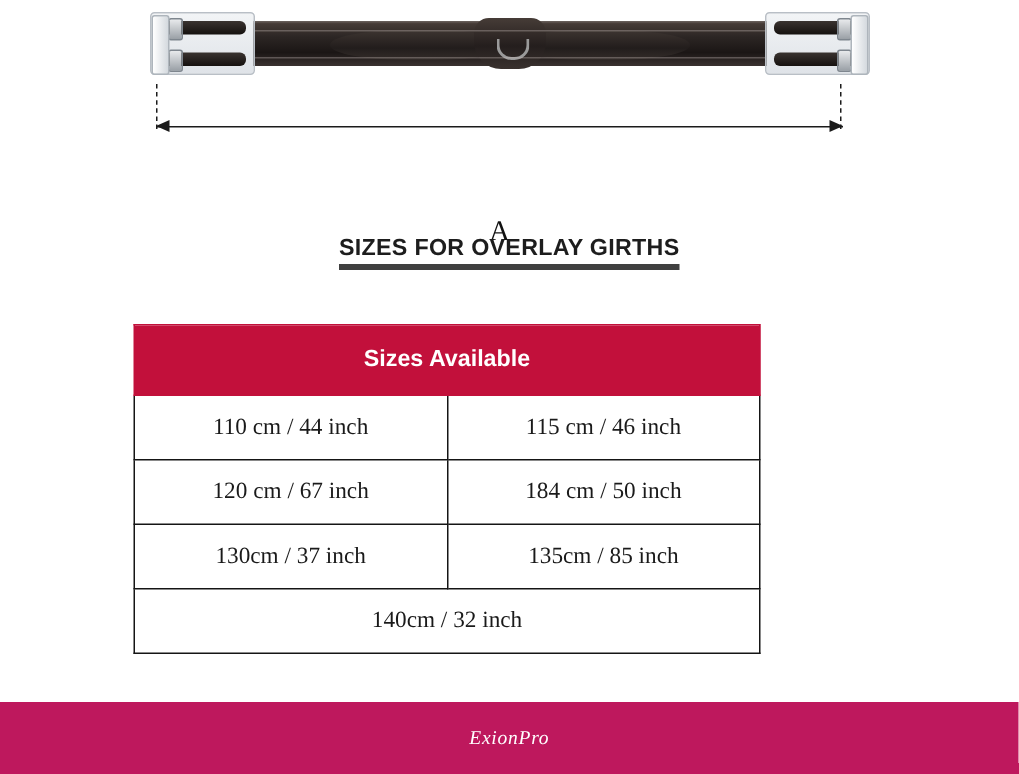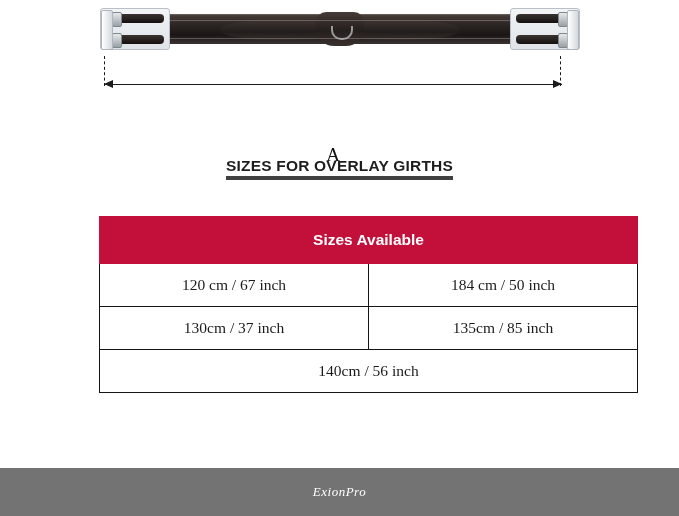--- a/index.html
+++ b/index.html
@@ -197,23 +197,23 @@
     letter-spacing: .2px;
   }
   .heading span {
     border-bottom: 4px solid #404040;
     padding-bottom: 2px;
   }
 
   
   .sizes-table {
     position: absolute;
-    left: 99px;
+    left: 89px;
     top: 216px;
-    width: 539px;
+    width: 418px;
     border-collapse: collapse;
     table-layout: fixed;
     border-radius: 13px;
   }
   .sizes-table th {
     background: #c2103b;
     color: #ffffff;
     font-size: 15.5px;
     font-weight: 700;
     padding: 14px 0;
@@ -229,21 +229,21 @@
     font-family: "Liberation Serif", serif;
   }
 
   
   .footer {
     position: absolute;
     left: 0;
     bottom: 0;
     width: 679px;
     height: 48px;
-    background: #737373;
+    background: #be185d;
     display: flex;
     align-items: center;
     justify-content: center;
   }
   .brand {
     color: #ffffff;
     font-size: 13px;
     font-style: italic;
     font-family: "Liberation Serif", serif;
     letter-spacing: .5px;
@@ -298,29 +298,33 @@
   </div>
 
   <table class="sizes-table">
     <thead>
       <tr>
         <th colspan="2">Sizes Available</th>
       </tr>
     </thead>
     <tbody>
       <tr>
+        <td>110 cm / 44 inch</td>
+        <td>115 cm / 46 inch</td>
+      </tr>
+      <tr>
         <td>120 cm / 67 inch</td>
         <td>184 cm / 50 inch</td>
       </tr>
       <tr>
         <td>130cm / 37 inch</td>
         <td>135cm / 85 inch</td>
       </tr>
       <tr>
-        <td colspan="2">140cm / 56 inch</td>
+        <td colspan="2">140cm / 32 inch</td>
       </tr>
     </tbody>
   </table>
 
   <div class="footer">
     <div class="brand">ExionPro</div>
   </div>
 
 </div>
 

